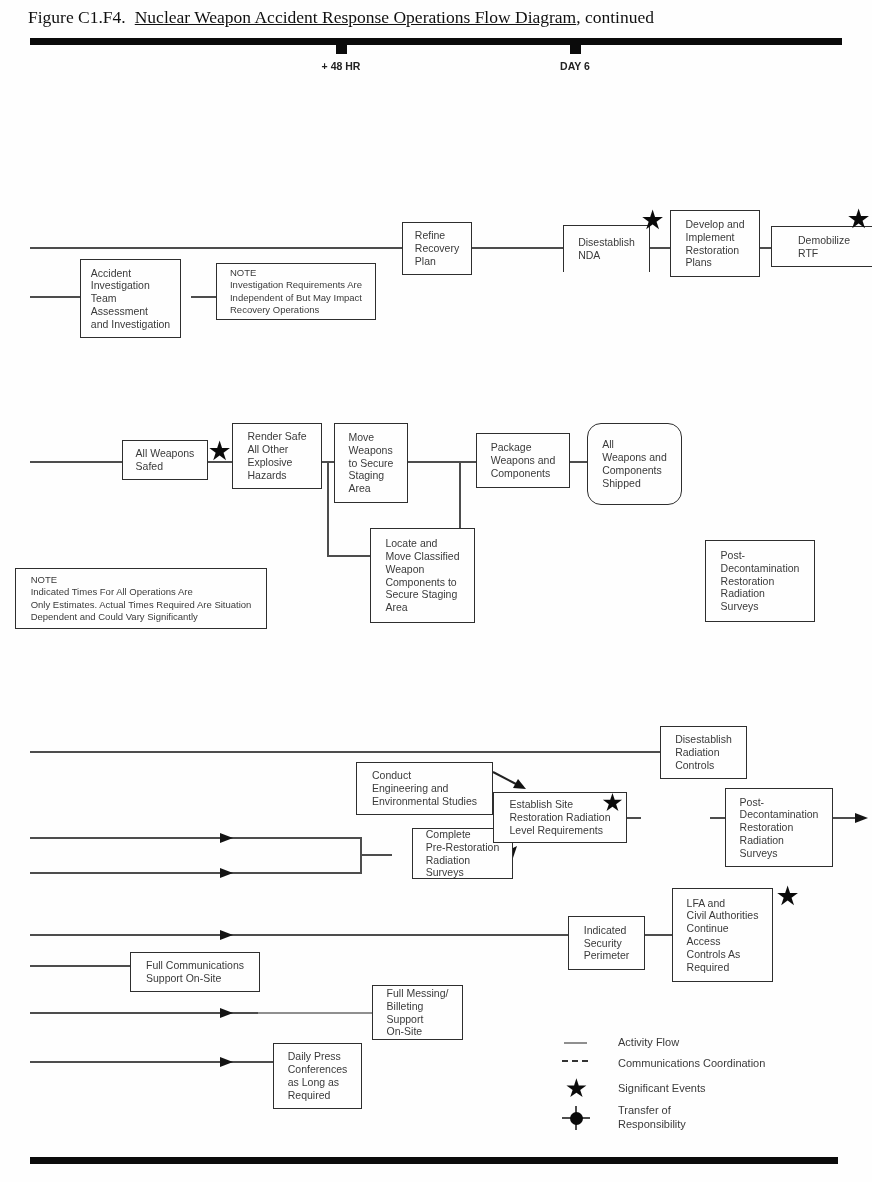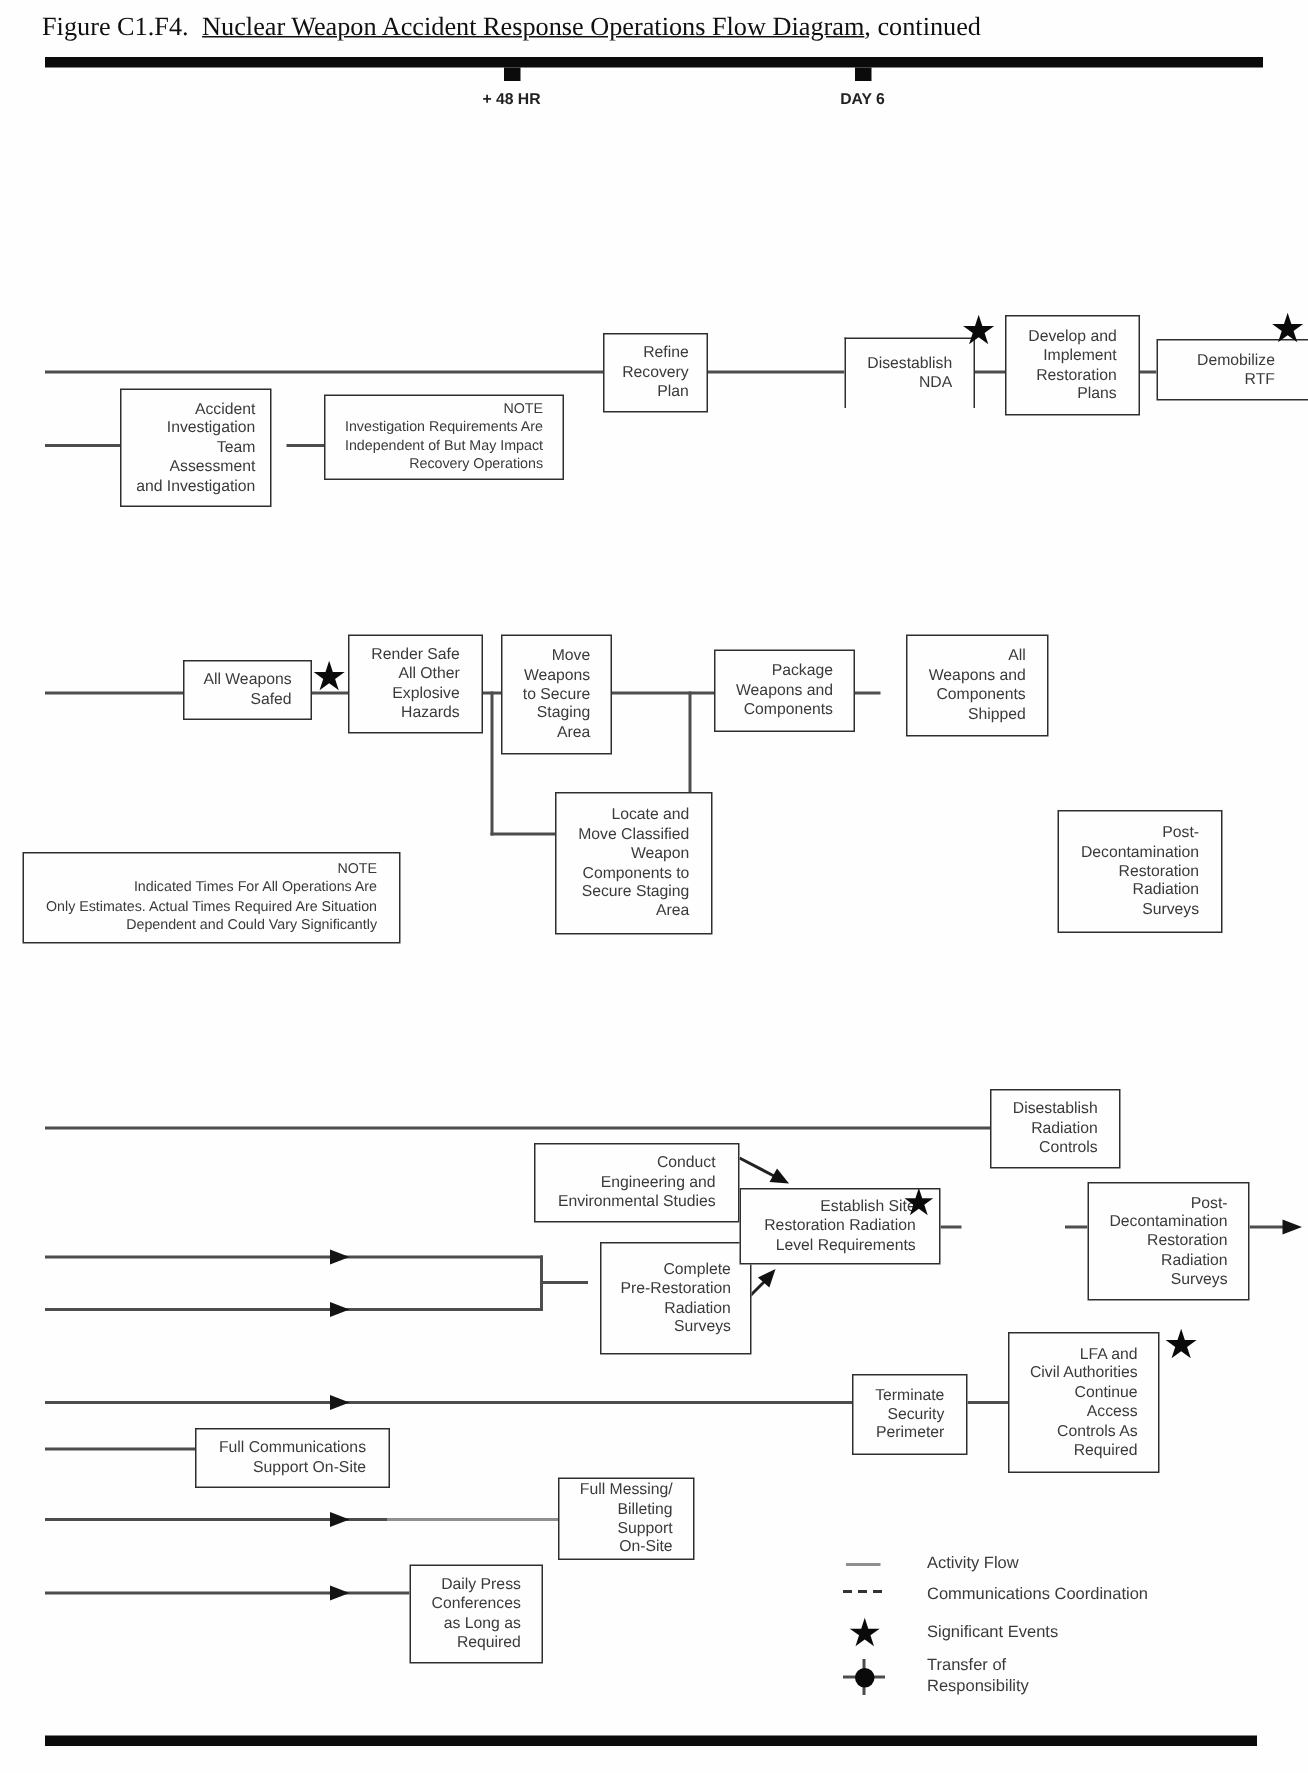--- a/index.html
+++ b/index.html
@@ -6,21 +6,21 @@
   #page{position:relative;width:872px;height:1182px;background:#fefefe;overflow:hidden;
         font-family:"Liberation Sans",sans-serif;color:#333;}
   .title{position:absolute;left:28px;top:7px;font-family:"Liberation Serif",serif;
          font-size:17.5px;color:#101010;white-space:nowrap;}
   .title .u{text-decoration:underline;}
   .title .pre{margin-right:9px;}
   .bar{position:absolute;background:#0b0b0b;}
   .tick{position:absolute;width:11px;height:9px;background:#0b0b0b;}
   .ticklabel{position:absolute;font-size:10.5px;font-weight:700;color:#222;width:70px;text-align:center;}
   .box{position:absolute;border:1.5px solid #2e2e2e;background:#fefefe;display:flex;
-       align-items:center;justify-content:center;text-align:right;font-size:10.5px;
+       align-items:center;justify-content:center;text-align:left;font-size:10.5px;
        line-height:1.22;white-space:pre-line;color:#3a3a3a;box-sizing:border-box;}
   .box.note{font-size:9.5px;line-height:1.3;}
   .box.openbottom{border-bottom:none;}
   .hline{position:absolute;height:2px;background:#4d4d4d;}
   .vline{position:absolute;width:2px;background:#4d4d4d;}
   .hline.gray{background:#8f8f8f;}
   .arrowhead{position:absolute;width:0;height:0;border-left:13px solid #141414;
              border-top:5.5px solid transparent;border-bottom:5.5px solid transparent;}
   .star{position:absolute;color:#0a0a0a;font-size:27px;line-height:1;width:27px;text-align:center;}
   .legend-label{position:absolute;font-size:11px;color:#3a3a3a;white-space:pre-line;line-height:1.25;}
@@ -87,21 +87,21 @@
 Explosive
 Hazards</div>
   <div class="box" style="left:334px;top:423px;width:74px;height:80px;">Move
 Weapons
 to Secure
 Staging
 Area</div>
   <div class="box" style="left:476px;top:433px;width:94px;height:55px;">Package
 Weapons and
 Components</div>
-  <div class="box" style="left:604px;top:423px;width:95px;height:68px;">All
+  <div class="box" style="left:587px;top:423px;width:95px;height:82px;border-radius:14px;">All
 Weapons and
 Components
 Shipped</div>
   <div class="box" style="left:370px;top:528px;width:105px;height:95px;">Locate and
 Move Classified
 Weapon
 Components to
 Secure Staging
 Area</div>
   <div class="box note" style="left:15px;top:568px;width:252px;height:61px;">NOTE
@@ -148,34 +148,34 @@
     <line x1="493" y1="871" x2="510" y2="854" stroke="#222" stroke-width="2"></line>
     <polygon points="517,846 512.9,858.3 505.3,851.7" fill="#111"></polygon>
   </svg>
 
   <div class="box" style="left:660px;top:726px;width:87px;height:53px;">Disestablish
 Radiation
 Controls</div>
   <div class="box" style="left:356px;top:762px;width:137px;height:53px;">Conduct
 Engineering and
 Environmental Studies</div>
-  <div class="box" style="left:400px;top:828px;width:101px;height:75px;">Complete
+  <div class="box" style="left:412px;top:828px;width:101px;height:51px;">Complete
 Pre-Restoration
 Radiation
 Surveys</div>
   <div class="box" style="left:493px;top:792px;width:134px;height:51px;">Establish Site
 Restoration Radiation
 Level Requirements</div>
   <div class="star" style="left:599px;top:790px;font-size:25px;">★</div>
   <div class="box" style="left:725px;top:788px;width:108px;height:79px;">Post-
 Decontamination
 Restoration
 Radiation
 Surveys</div>
-  <div class="box" style="left:568px;top:916px;width:77px;height:54px;">Terminate
+  <div class="box" style="left:568px;top:916px;width:77px;height:54px;">Indicated
 Security
 Perimeter</div>
   <div class="box" style="left:672px;top:888px;width:101px;height:94px;">LFA and
 Civil Authorities
 Continue
 Access
 Controls As
 Required</div>
   <div class="star" style="left:774px;top:883px;">★</div>
   <div class="box" style="left:372px;top:985px;width:91px;height:55px;">Full Messing/

